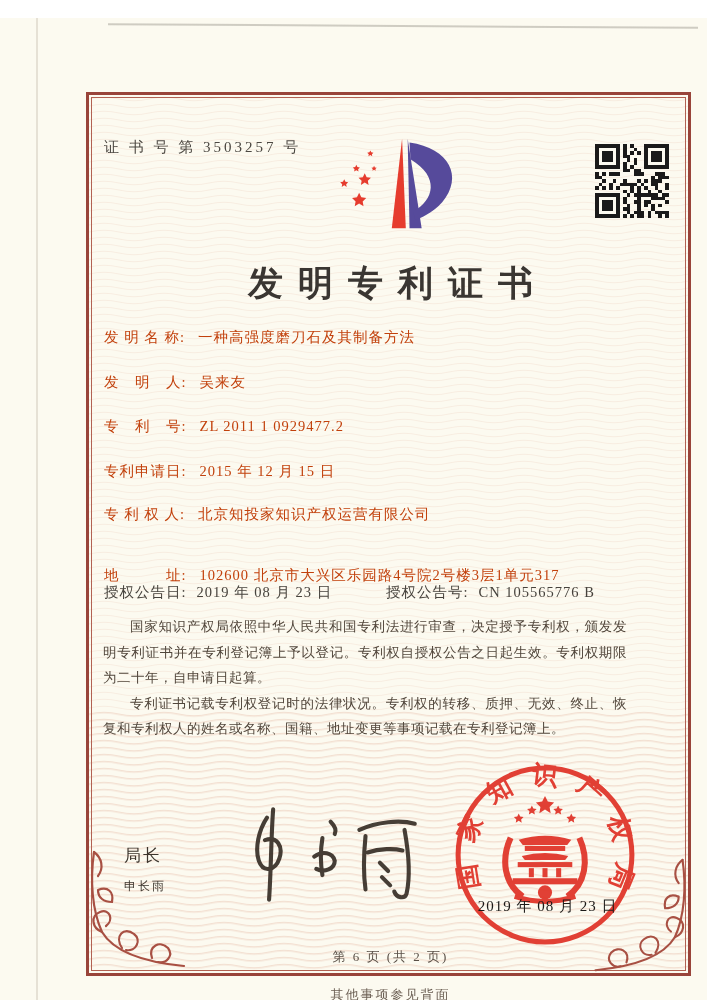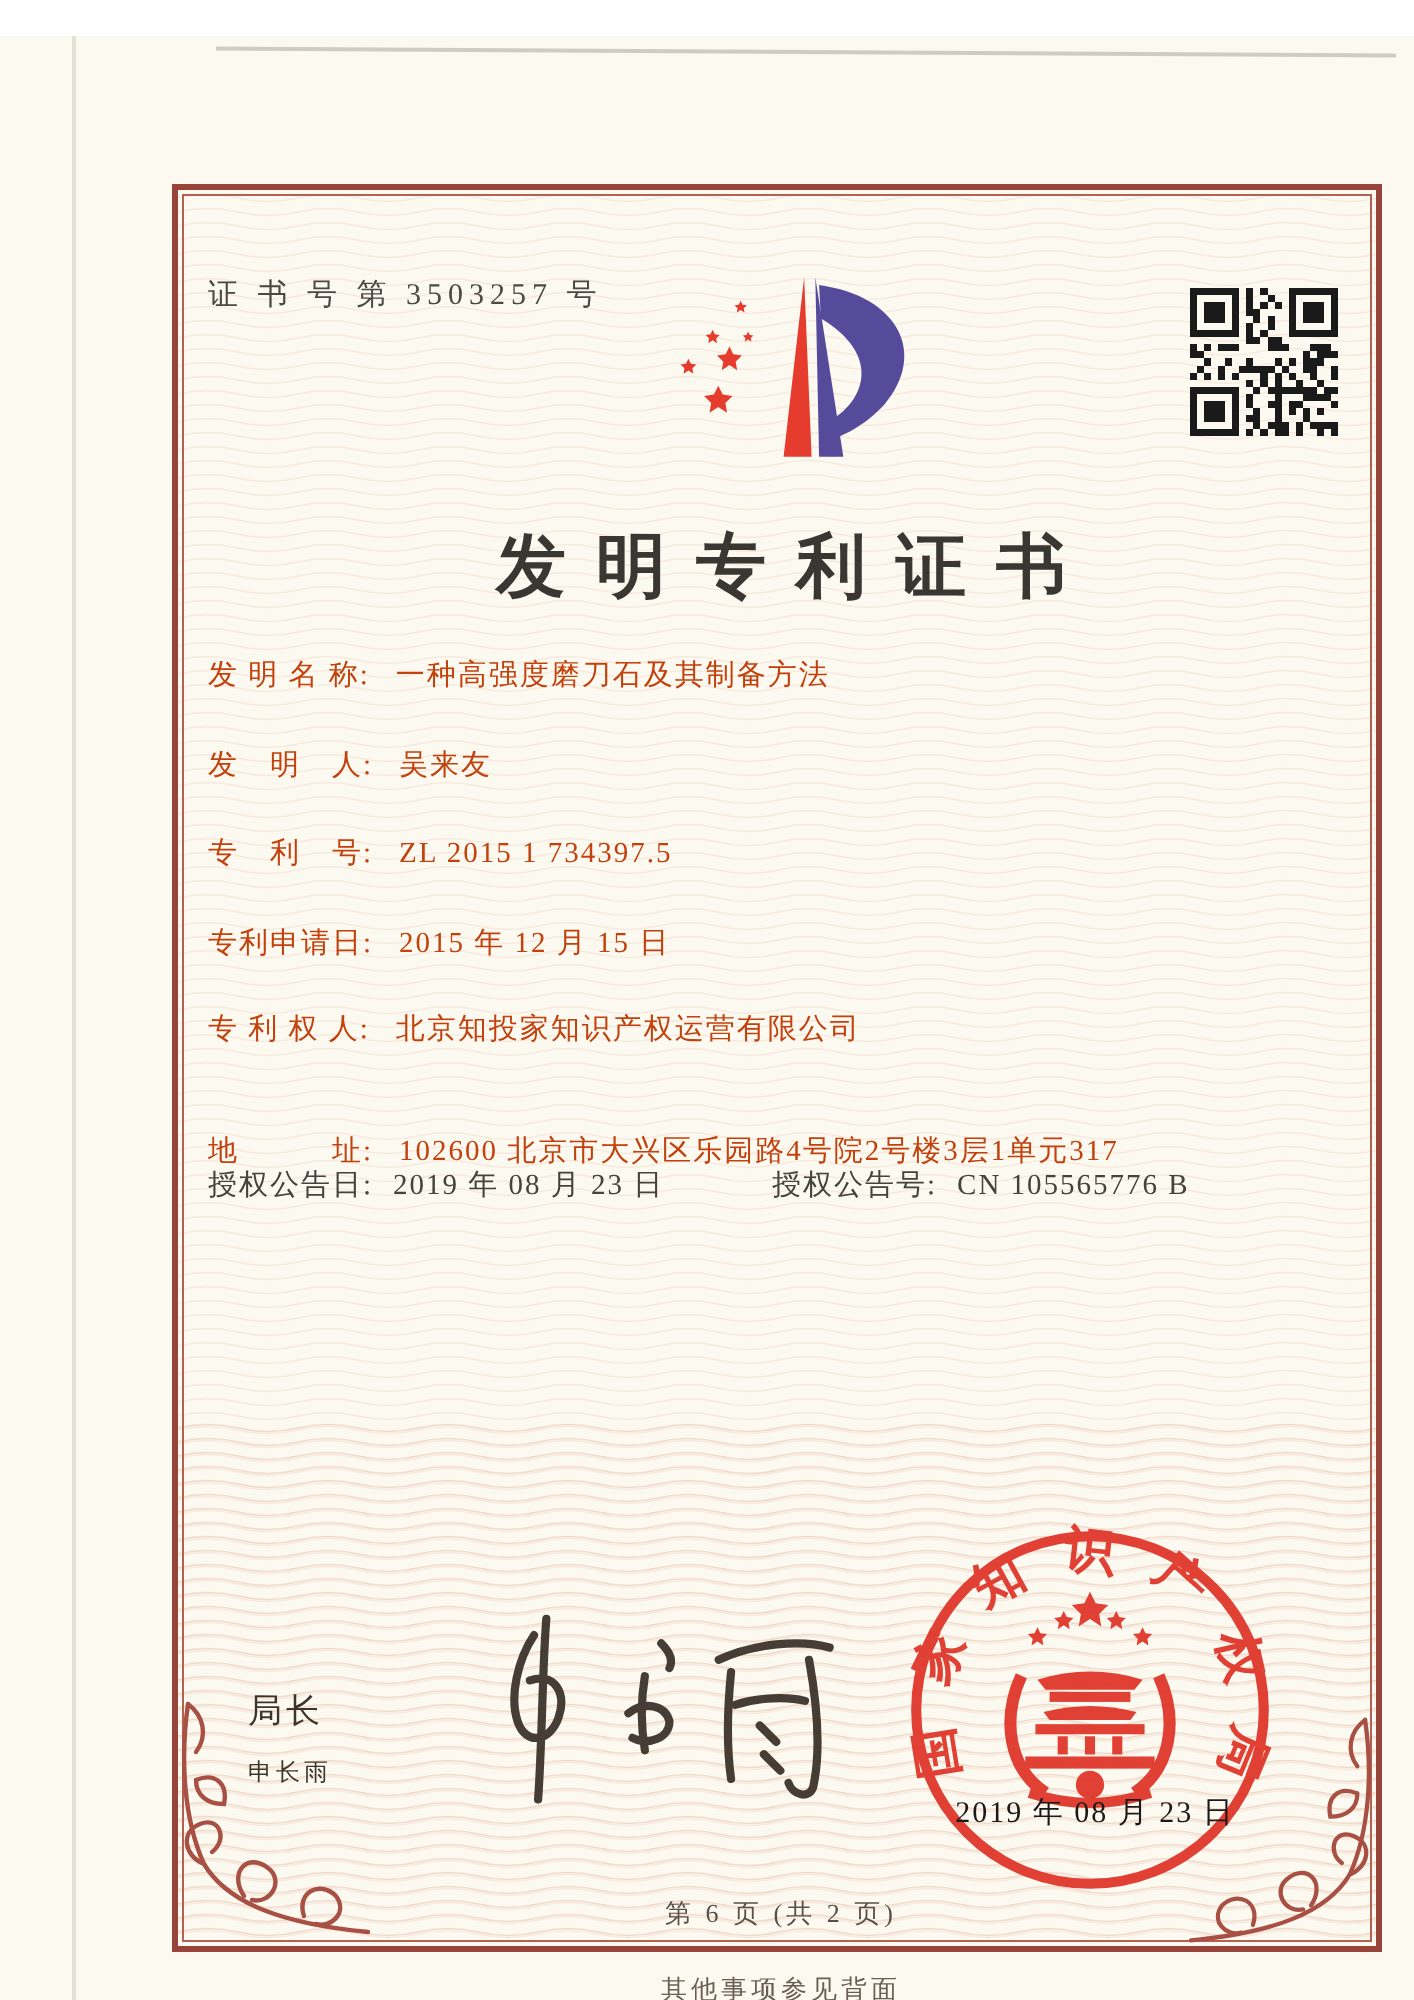--- a/index.html
+++ b/index.html
@@ -109,21 +109,21 @@
   <div class="txt frow" style="top:310px;">
     <span class="lbl">发 明 名 称:</span>
     <span class="val">一种高强度磨刀石及其制备方法</span>
   </div>
   <div class="txt frow" style="top:355px;">
     <span class="lbl">发　明　人:</span>
     <span class="val">吴来友</span>
   </div>
   <div class="txt frow" style="top:399px;">
     <span class="lbl">专　利　号:</span>
-    <span class="val">ZL 2015 1 734397.5</span>
+    <span class="val">ZL 2011 1 0929477.2</span>
   </div>
   <div class="txt frow" style="top:444px;">
     <span class="lbl">专利申请日:</span>
     <span class="val">2015 年 12 月 15 日</span>
   </div>
   <div class="txt frow" style="top:487px;">
     <span class="lbl">专 利 权 人:</span>
     <span class="val">北京知投家知识产权运营有限公司</span>
   </div>
   <div class="txt frow" style="top:548px;">
@@ -134,20 +134,22 @@
   <div class="txt agroup" style="left:104px; top:565px;">
     <span class="lbl">授权公告日:</span>
     <span class="val">2019 年 08 月 23 日</span>
   </div>
   <div class="txt agroup" style="left:386px; top:565px;">
     <span class="lbl">授权公告号:</span>
     <span class="val">CN 105565776 B</span>
   </div>
 
   <div class="txt bodytext">
+    <p>国家知识产权局依照中华人民共和国专利法进行审查，决定授予专利权，颁发发明专利证书并在专利登记簿上予以登记。专利权自授权公告之日起生效。专利权期限为二十年，自申请日起算。</p>
+    <p>专利证书记载专利权登记时的法律状况。专利权的转移、质押、无效、终止、恢复和专利权人的姓名或名称、国籍、地址变更等事项记载在专利登记簿上。</p>
   </div>
 
   <div class="txt signer-title">局长</div>
   <div class="txt signer-name">申长雨</div>
 
   <svg class="signature" width="195" height="110" viewBox="0 0 190 105" fill="none" stroke="#332a22" stroke-width="4" stroke-linecap="round" opacity=".9">
     <path d="M38,18 C30,30 26,48 30,60 C34,72 46,70 50,58 C54,46 48,36 36,40"></path>
     <path d="M44,10 C42,35 42,70 40,98"></path>
     <path d="M92,38 C90,50 90,62 92,74"></path>
     <path d="M84,56 C92,50 102,52 104,60 C104,68 94,72 86,68"></path>

